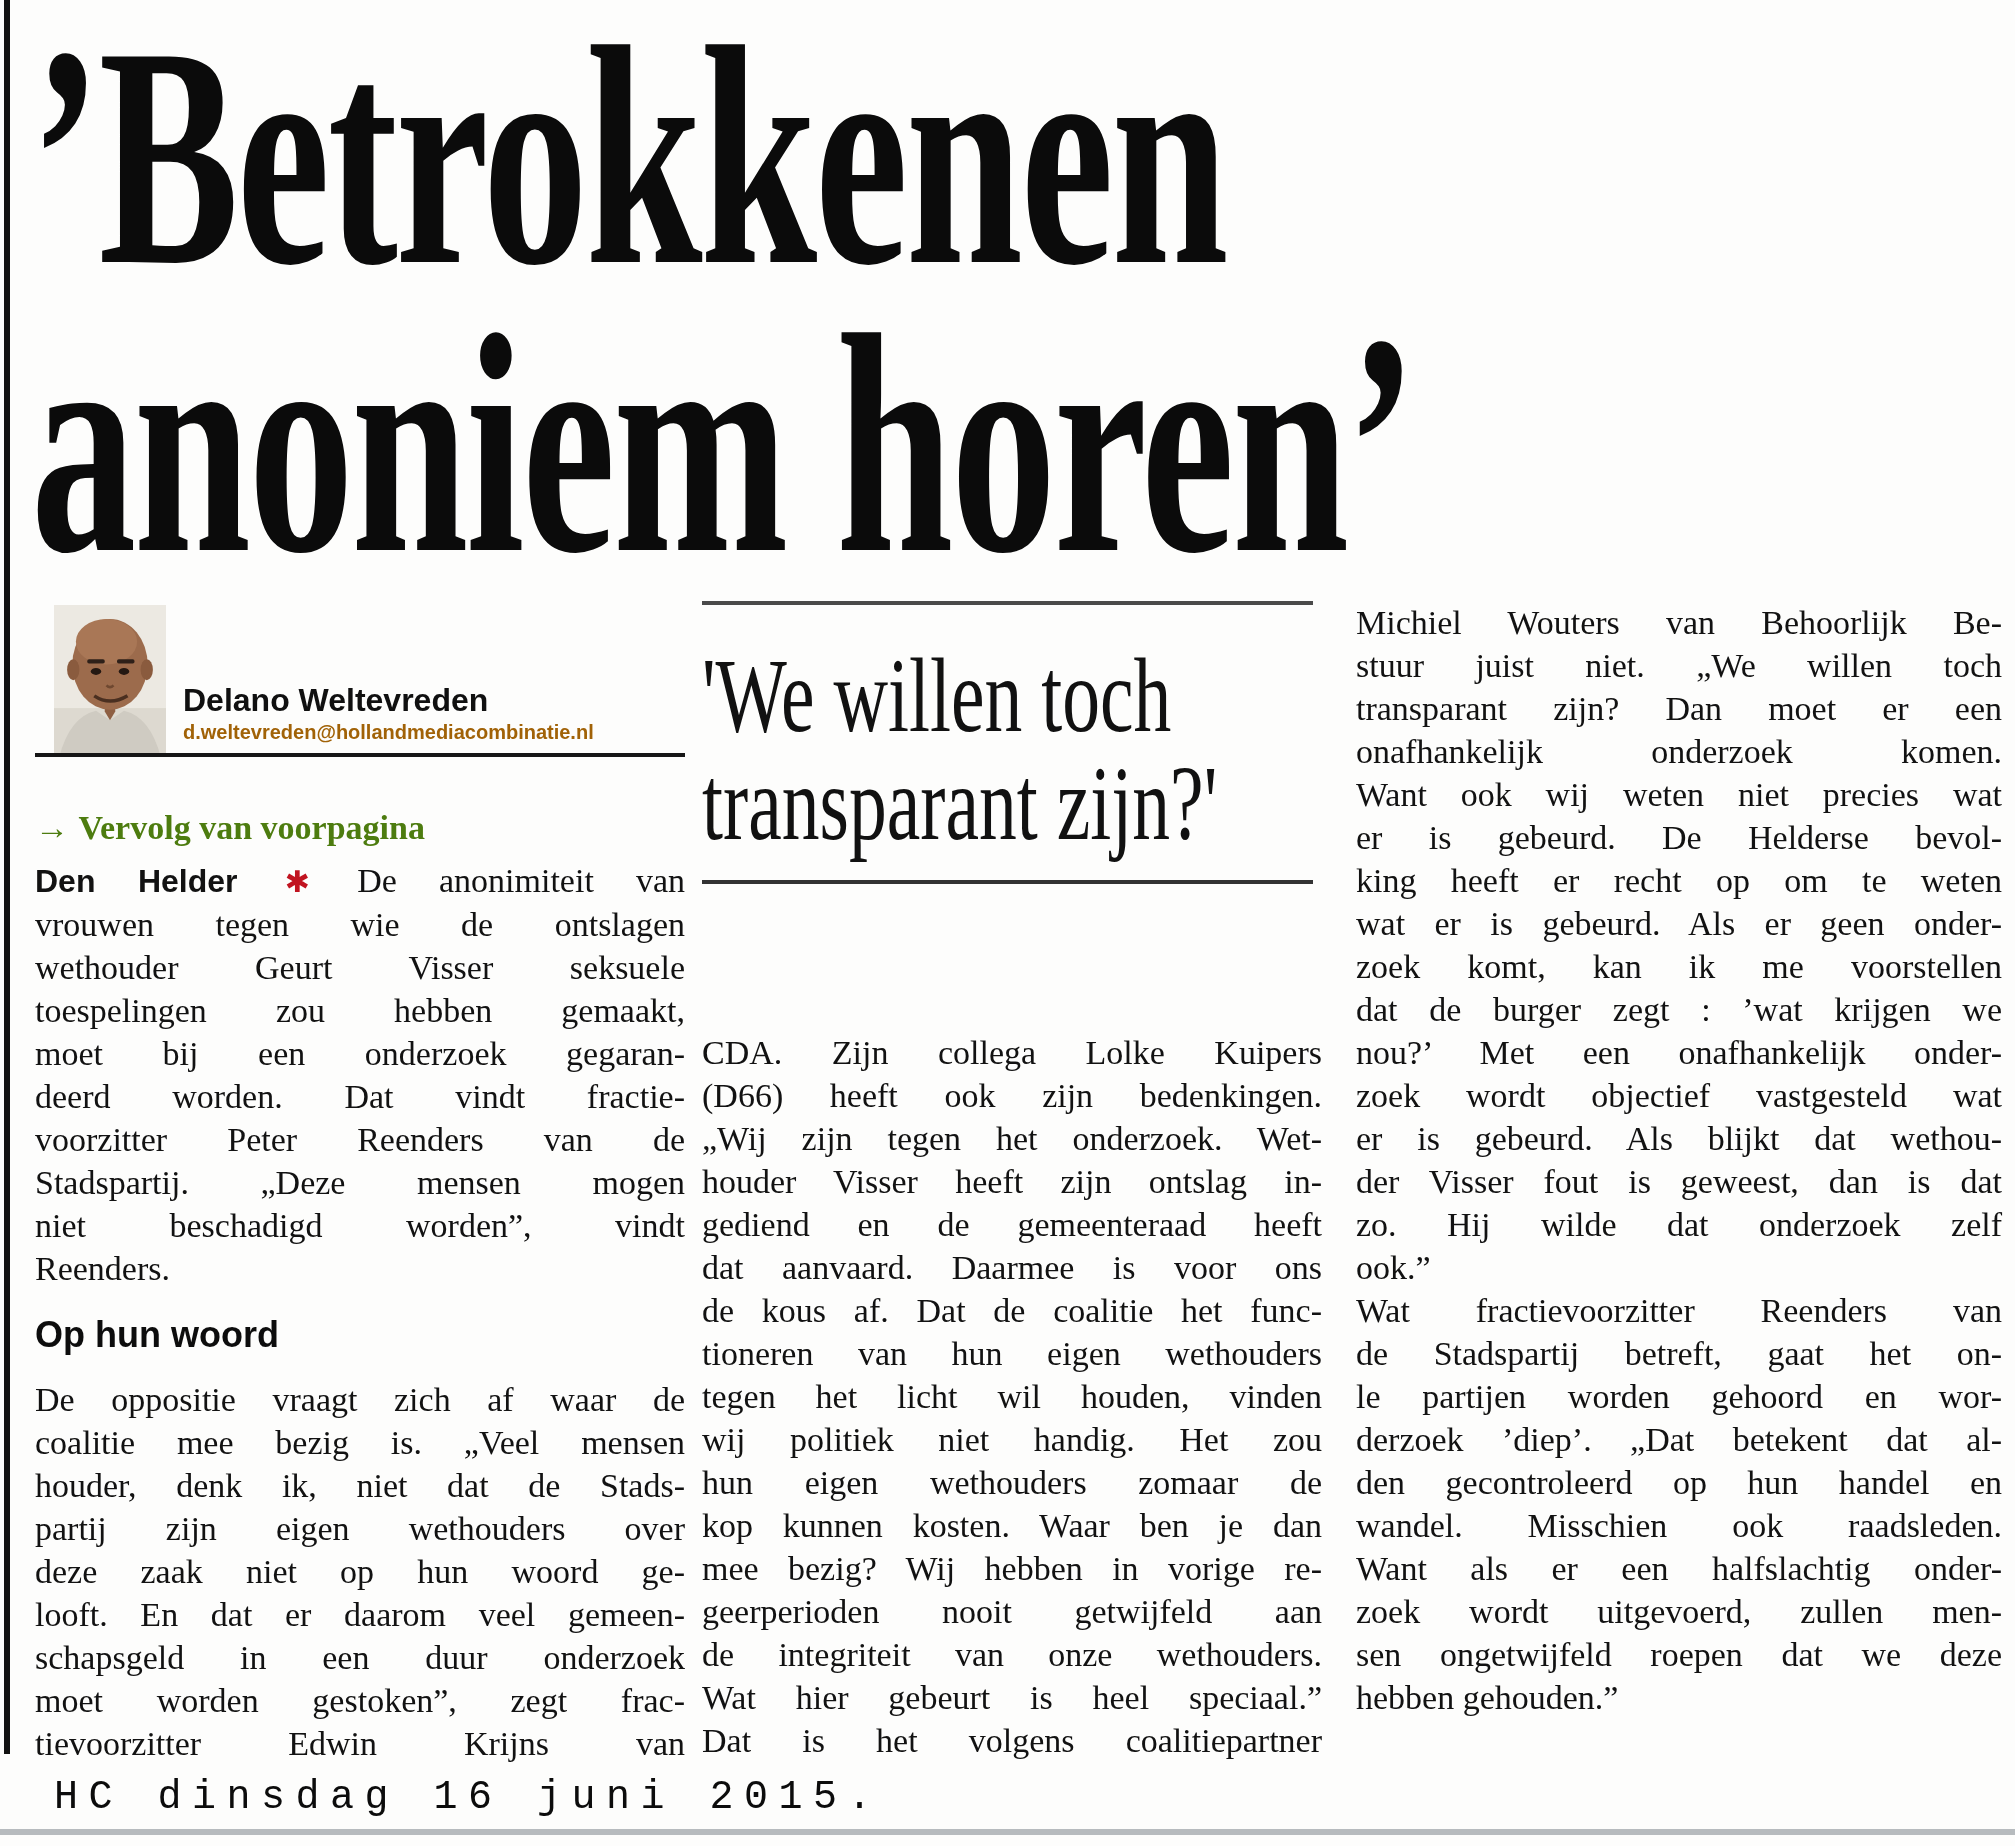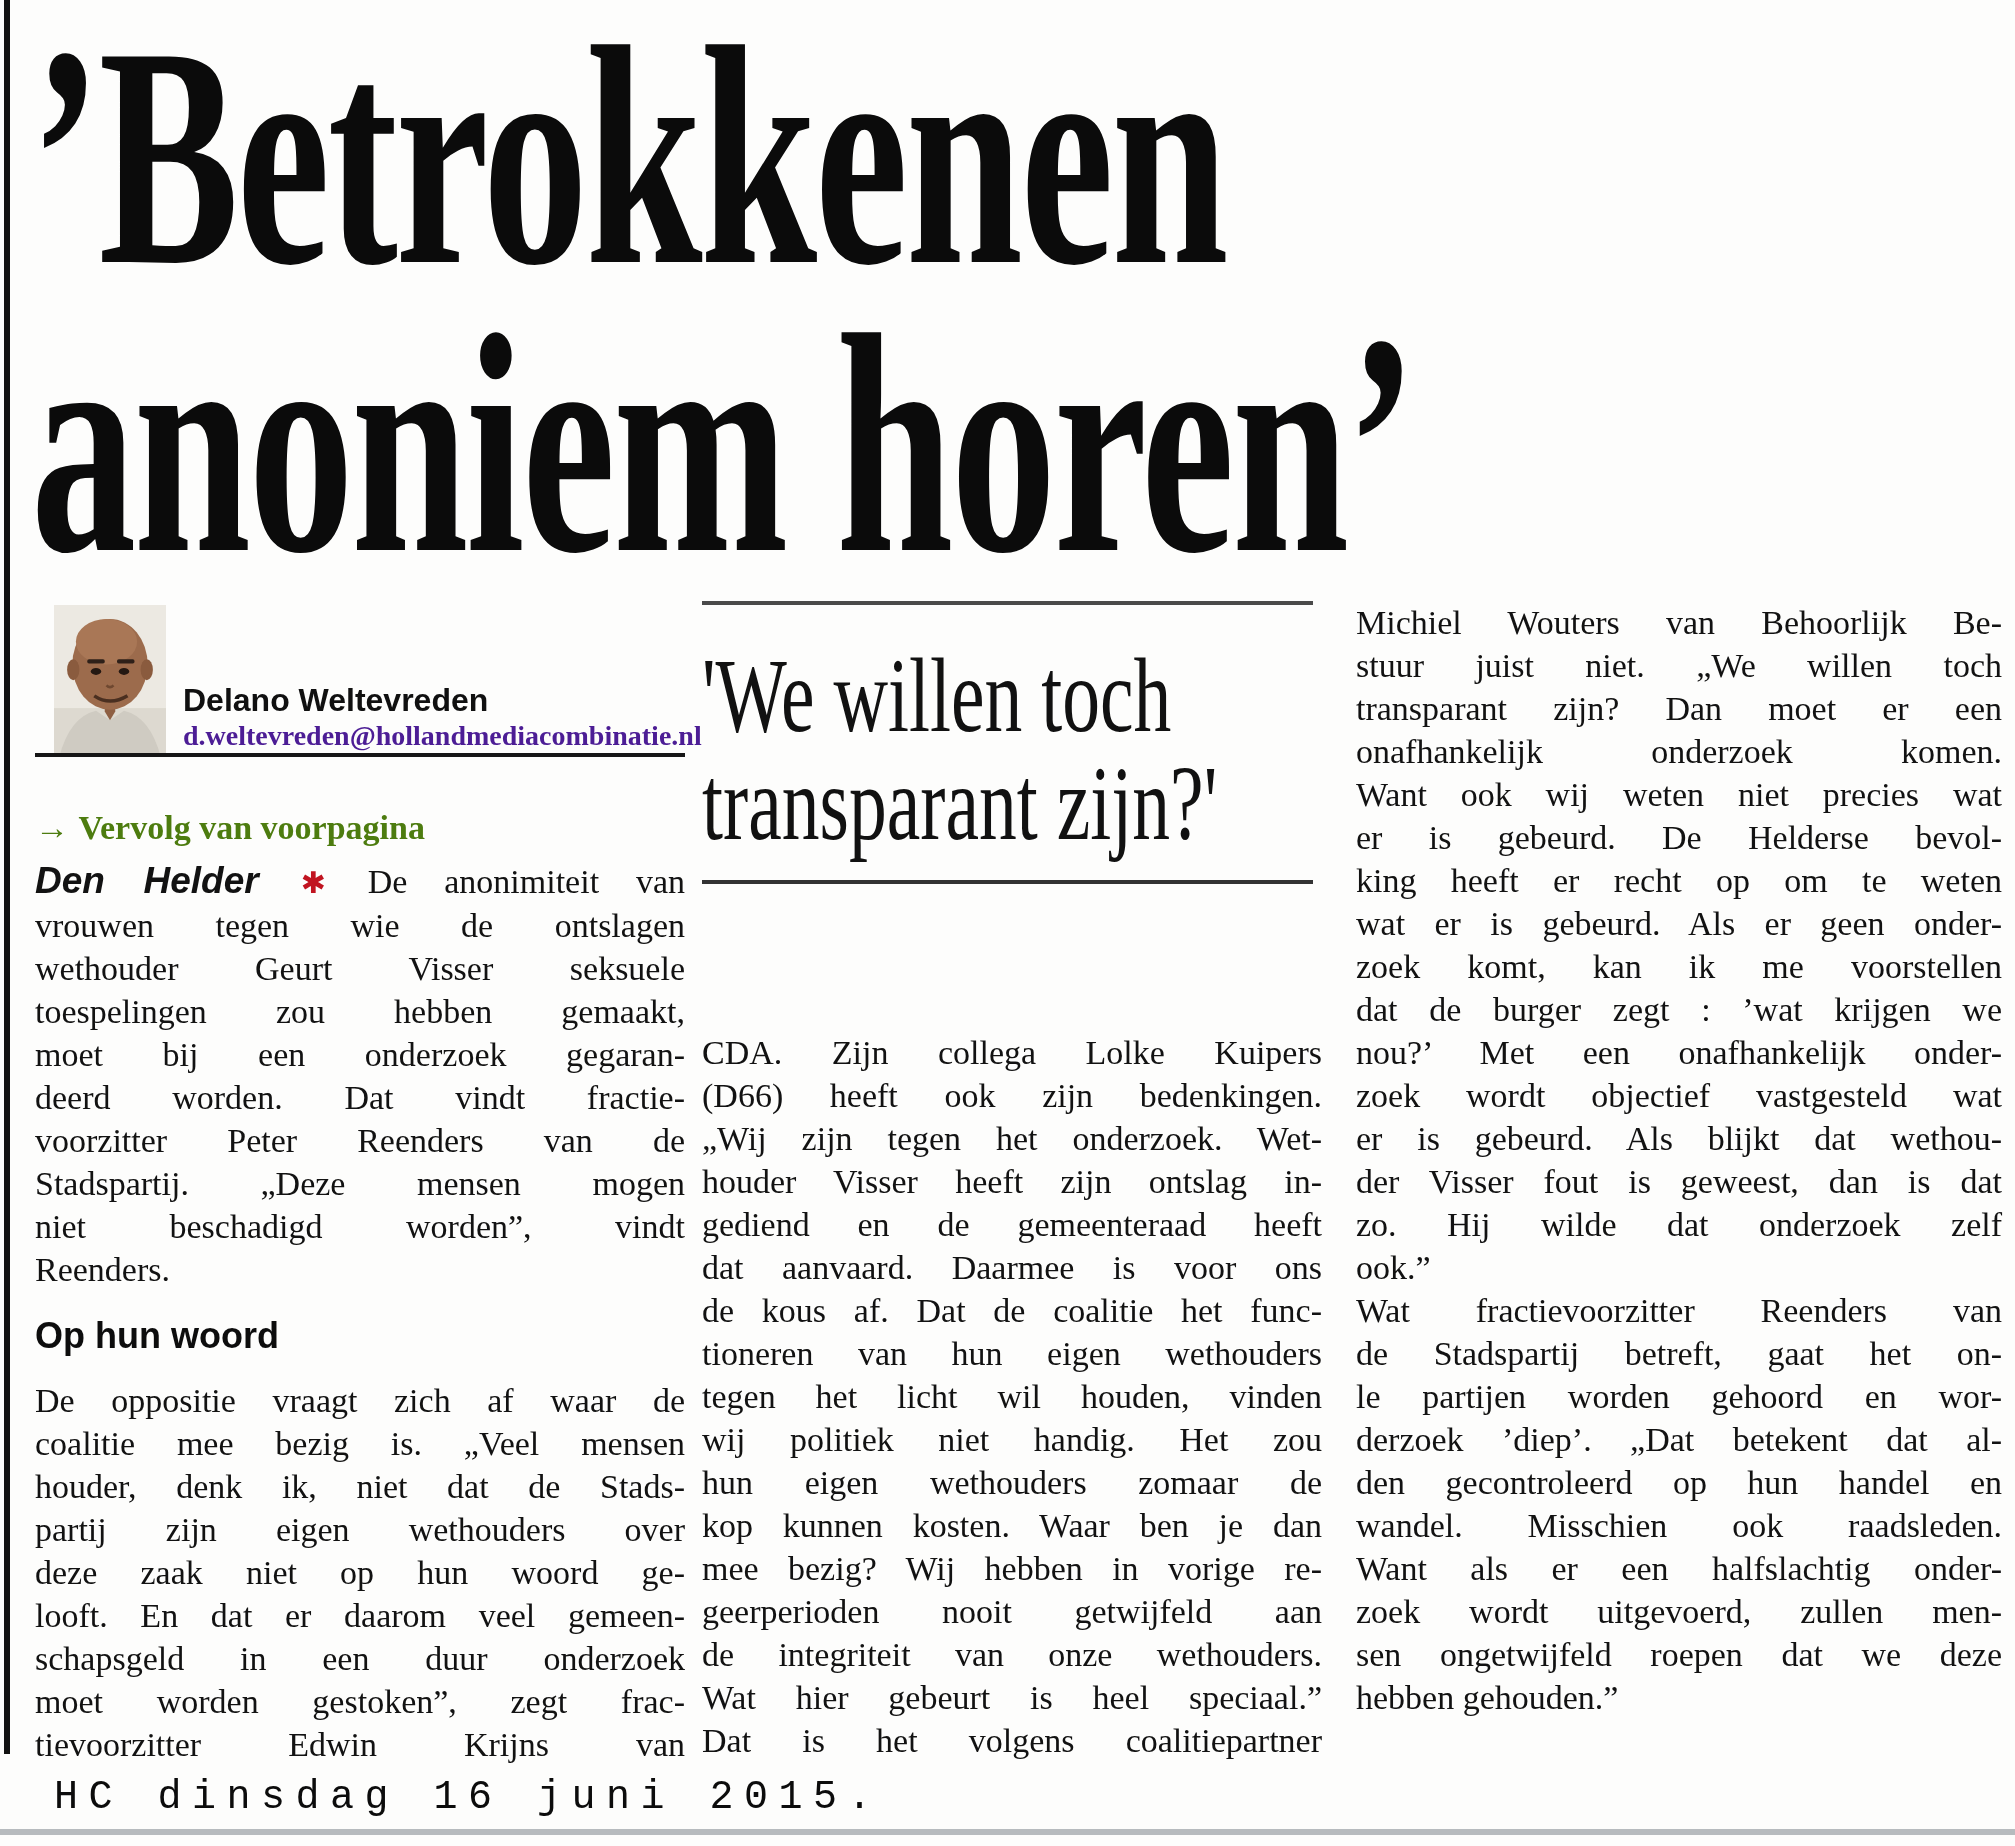--- a/index.html
+++ b/index.html
@@ -25,41 +25,41 @@
   
   .photo { left:54px; top:605px; width:112px; height:152px; }
   .photo svg { display:block; width:100%; height:100%; }
   .author {
     left:183px; top:684px;
     font-family:"Liberation Sans","DejaVu Sans",sans-serif;
     font-weight:700; font-size:32px; line-height:1; color:#101010;
   }
   .email {
     left:183px; top:722px;
-    font-family:Liberation Serif, serif;
-    font-weight:700; font-size:28px; line-height:1; color:#4c1d95;
+    font-family:Liberation Sans, sans-serif;
+    font-weight:700; font-size:20px; line-height:1; color:#a16207;
   }
   .byline-rule { left:35px; top:753px; width:650px; height:4.4px; background:#161616; }
 
   
   .col { position:absolute; }
   .col1 { left:35px;  top:809px; width:650px; }
   .col2 { left:702px; top:601px; width:620px; }
   .col3 { left:1356px; top:601px; width:646px; }
 
   .continuation { font-weight:700; font-size:34px; line-height:38px; color:#4d7c0f; }
   .continuation .arrow { letter-spacing:1.7px; }
 
   .lead { margin-top:12.2px; }
   .line { font-size:34px; line-height:43px; text-align:justify; text-align-last:justify; color:#121212; }
   .line.last { text-align-last:left; }
 
   .dateline-line .city {
     font-family:"Liberation Sans","DejaVu Sans",sans-serif;
-    font-weight:700; font-size:37px;font-style:italic;
+    font-weight:700; font-size:32px;
   }
   .dateline-line .marker {
     color:var(--marker-red,#c11420);
     font-size:30px; padding:0 5.2px;
   }
 
   .subhead {
     margin-top:24.5px;
     font-family:"Liberation Sans","DejaVu Sans",sans-serif;
     font-weight:700; font-size:36px; line-height:40px; color:#0d0d0d;

